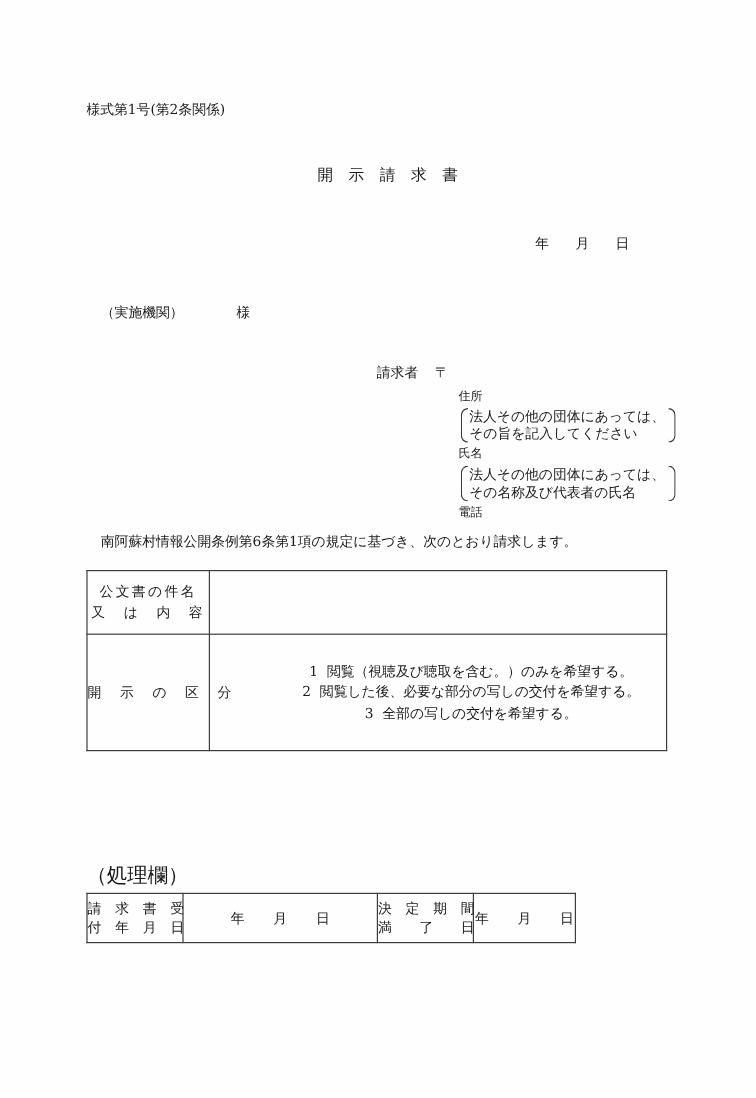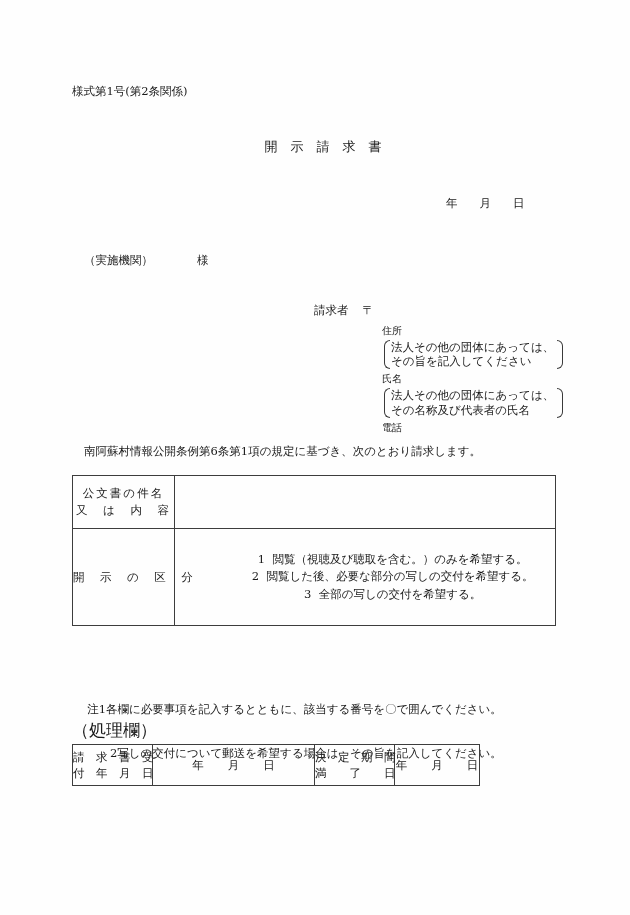--- a/index.html
+++ b/index.html
@@ -229,24 +229,20 @@
           <div class="opt-list">
             <div class="opt"><span class="num">1</span><span>閲覧（視聴及び聴取を含む。）のみを希望する。</span></div>
             <div class="opt"><span class="num">2</span><span>閲覧した後、必要な部分の写しの交付を希望する。</span></div>
             <div class="opt"><span class="num">3</span><span>全部の写しの交付を希望する。</span></div>
           </div>
         </td>
       </tr>
     </tbody>
   </table>
 
-  <div class="abs notes">
-    <div class="note-line"><span class="marker">注1</span><span>各欄に必要事項を記入するとともに、該当する番号を〇で囲んでください。</span></div>
-    <div class="note-line second"><span class="marker">2</span><span>写しの交付について郵送を希望する場合は、その旨を記入してください。</span></div>
-  </div>
 
   <div class="abs proc-label">（処理欄）</div>
 
   <table class="proc-table">
     <colgroup>
         <col style="width:80px">
         <col style="width:162px">
         <col style="width:80px">
         <col>
       </colgroup>

